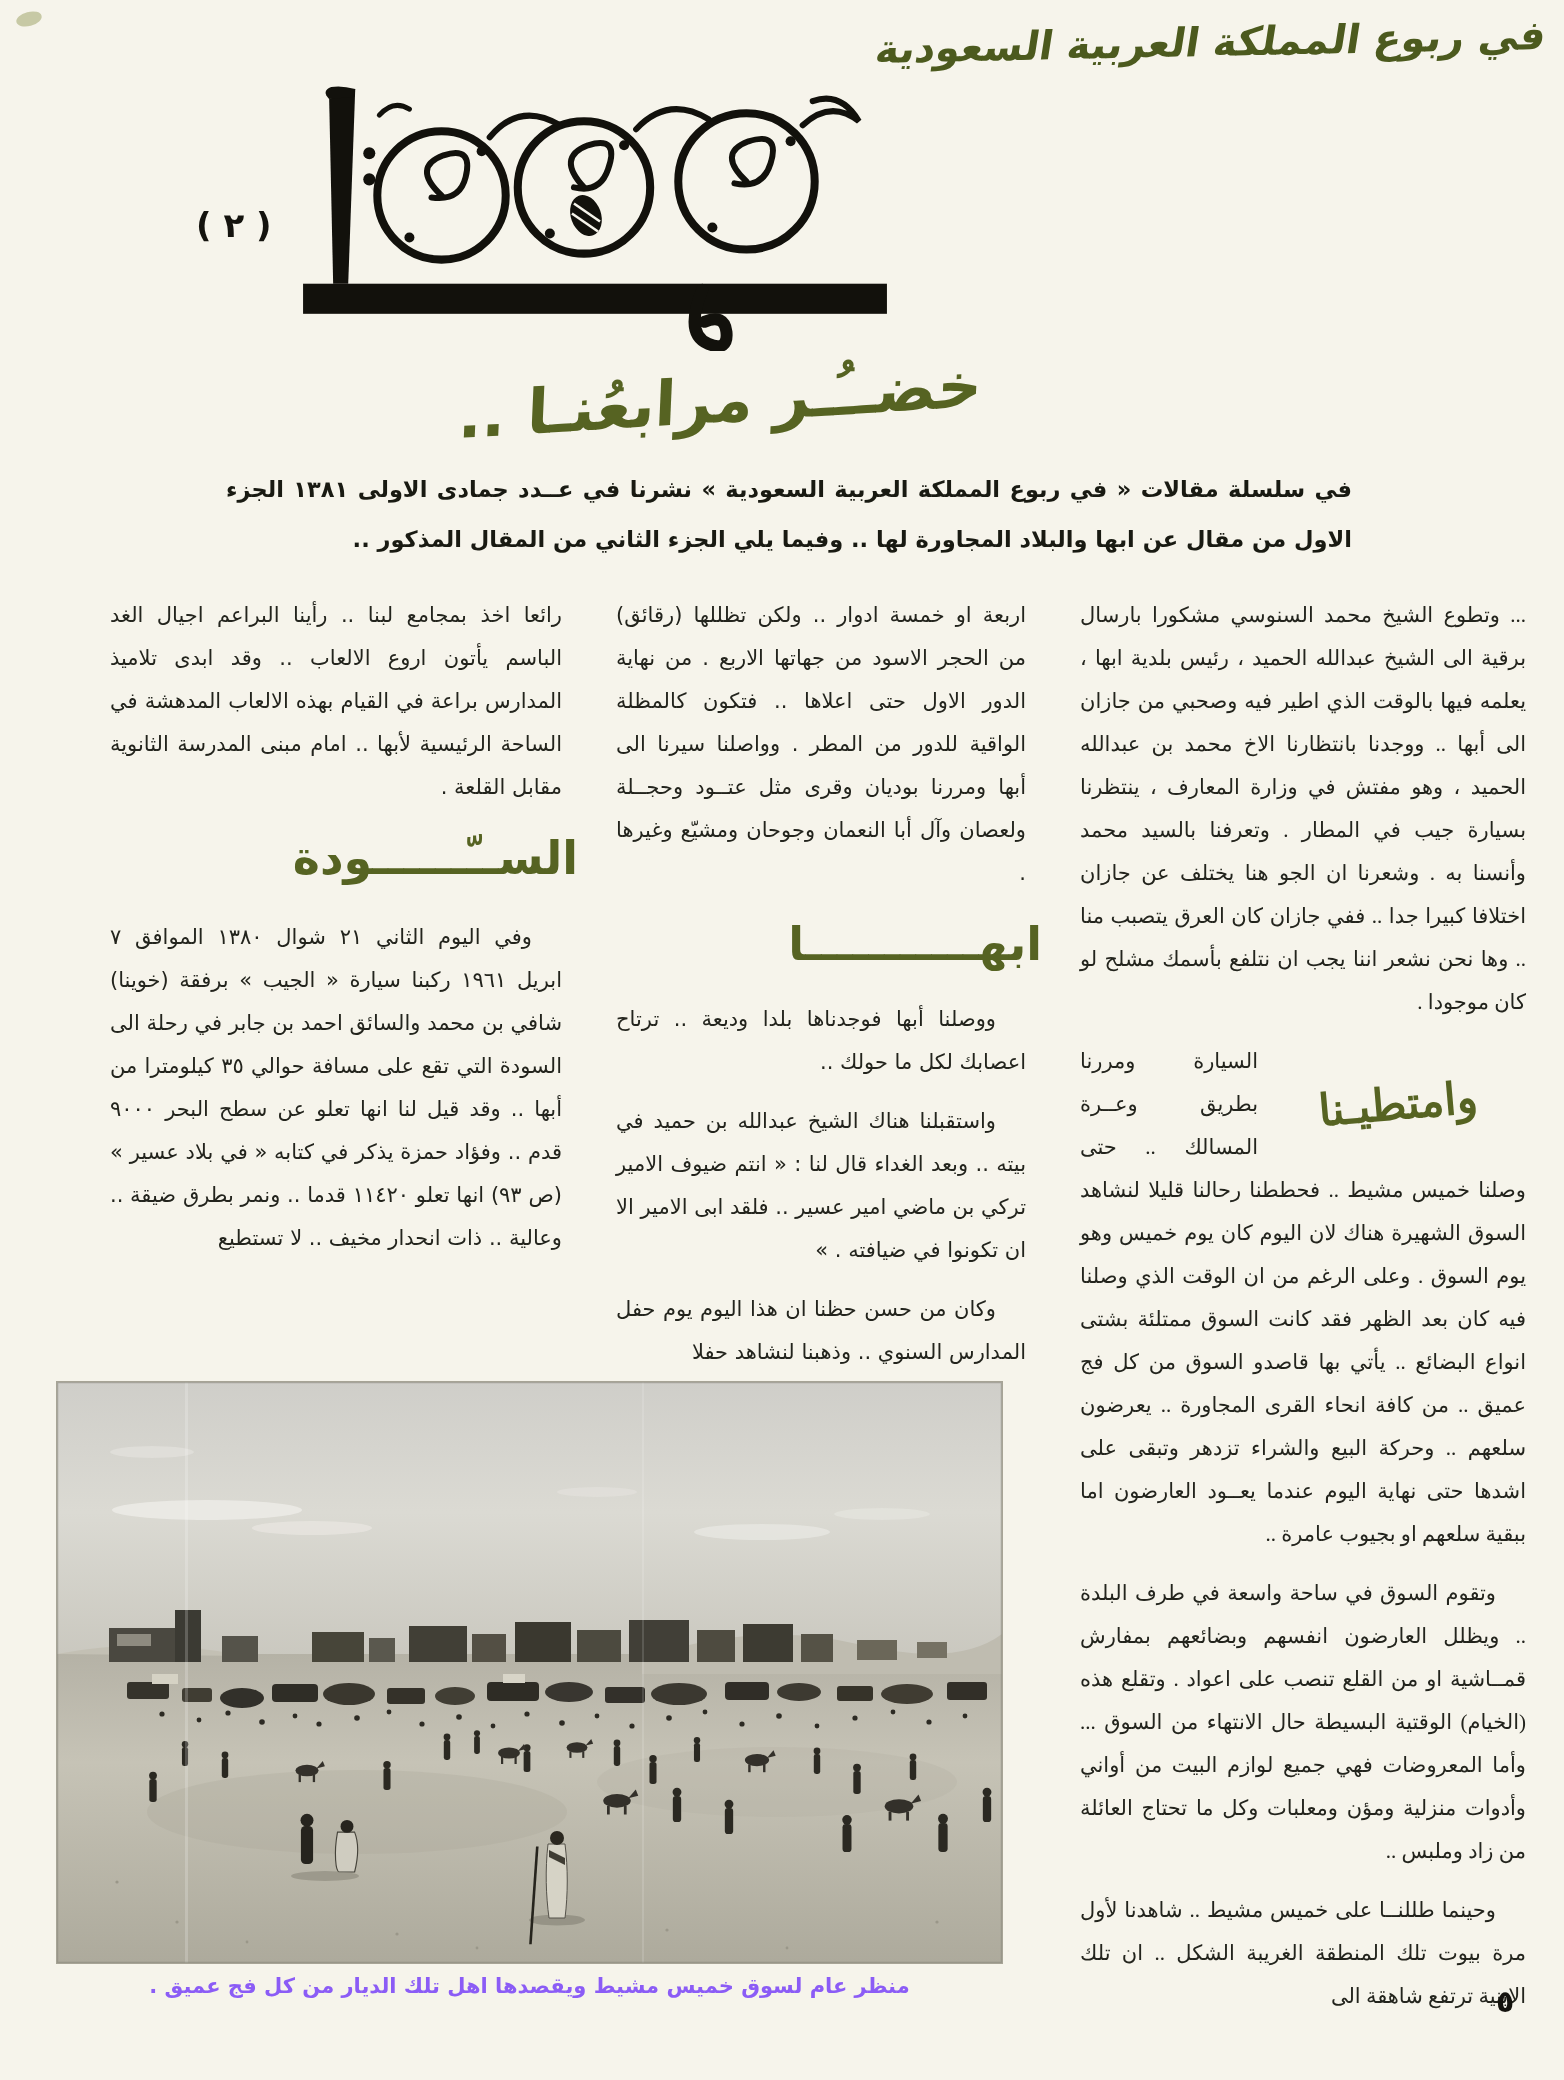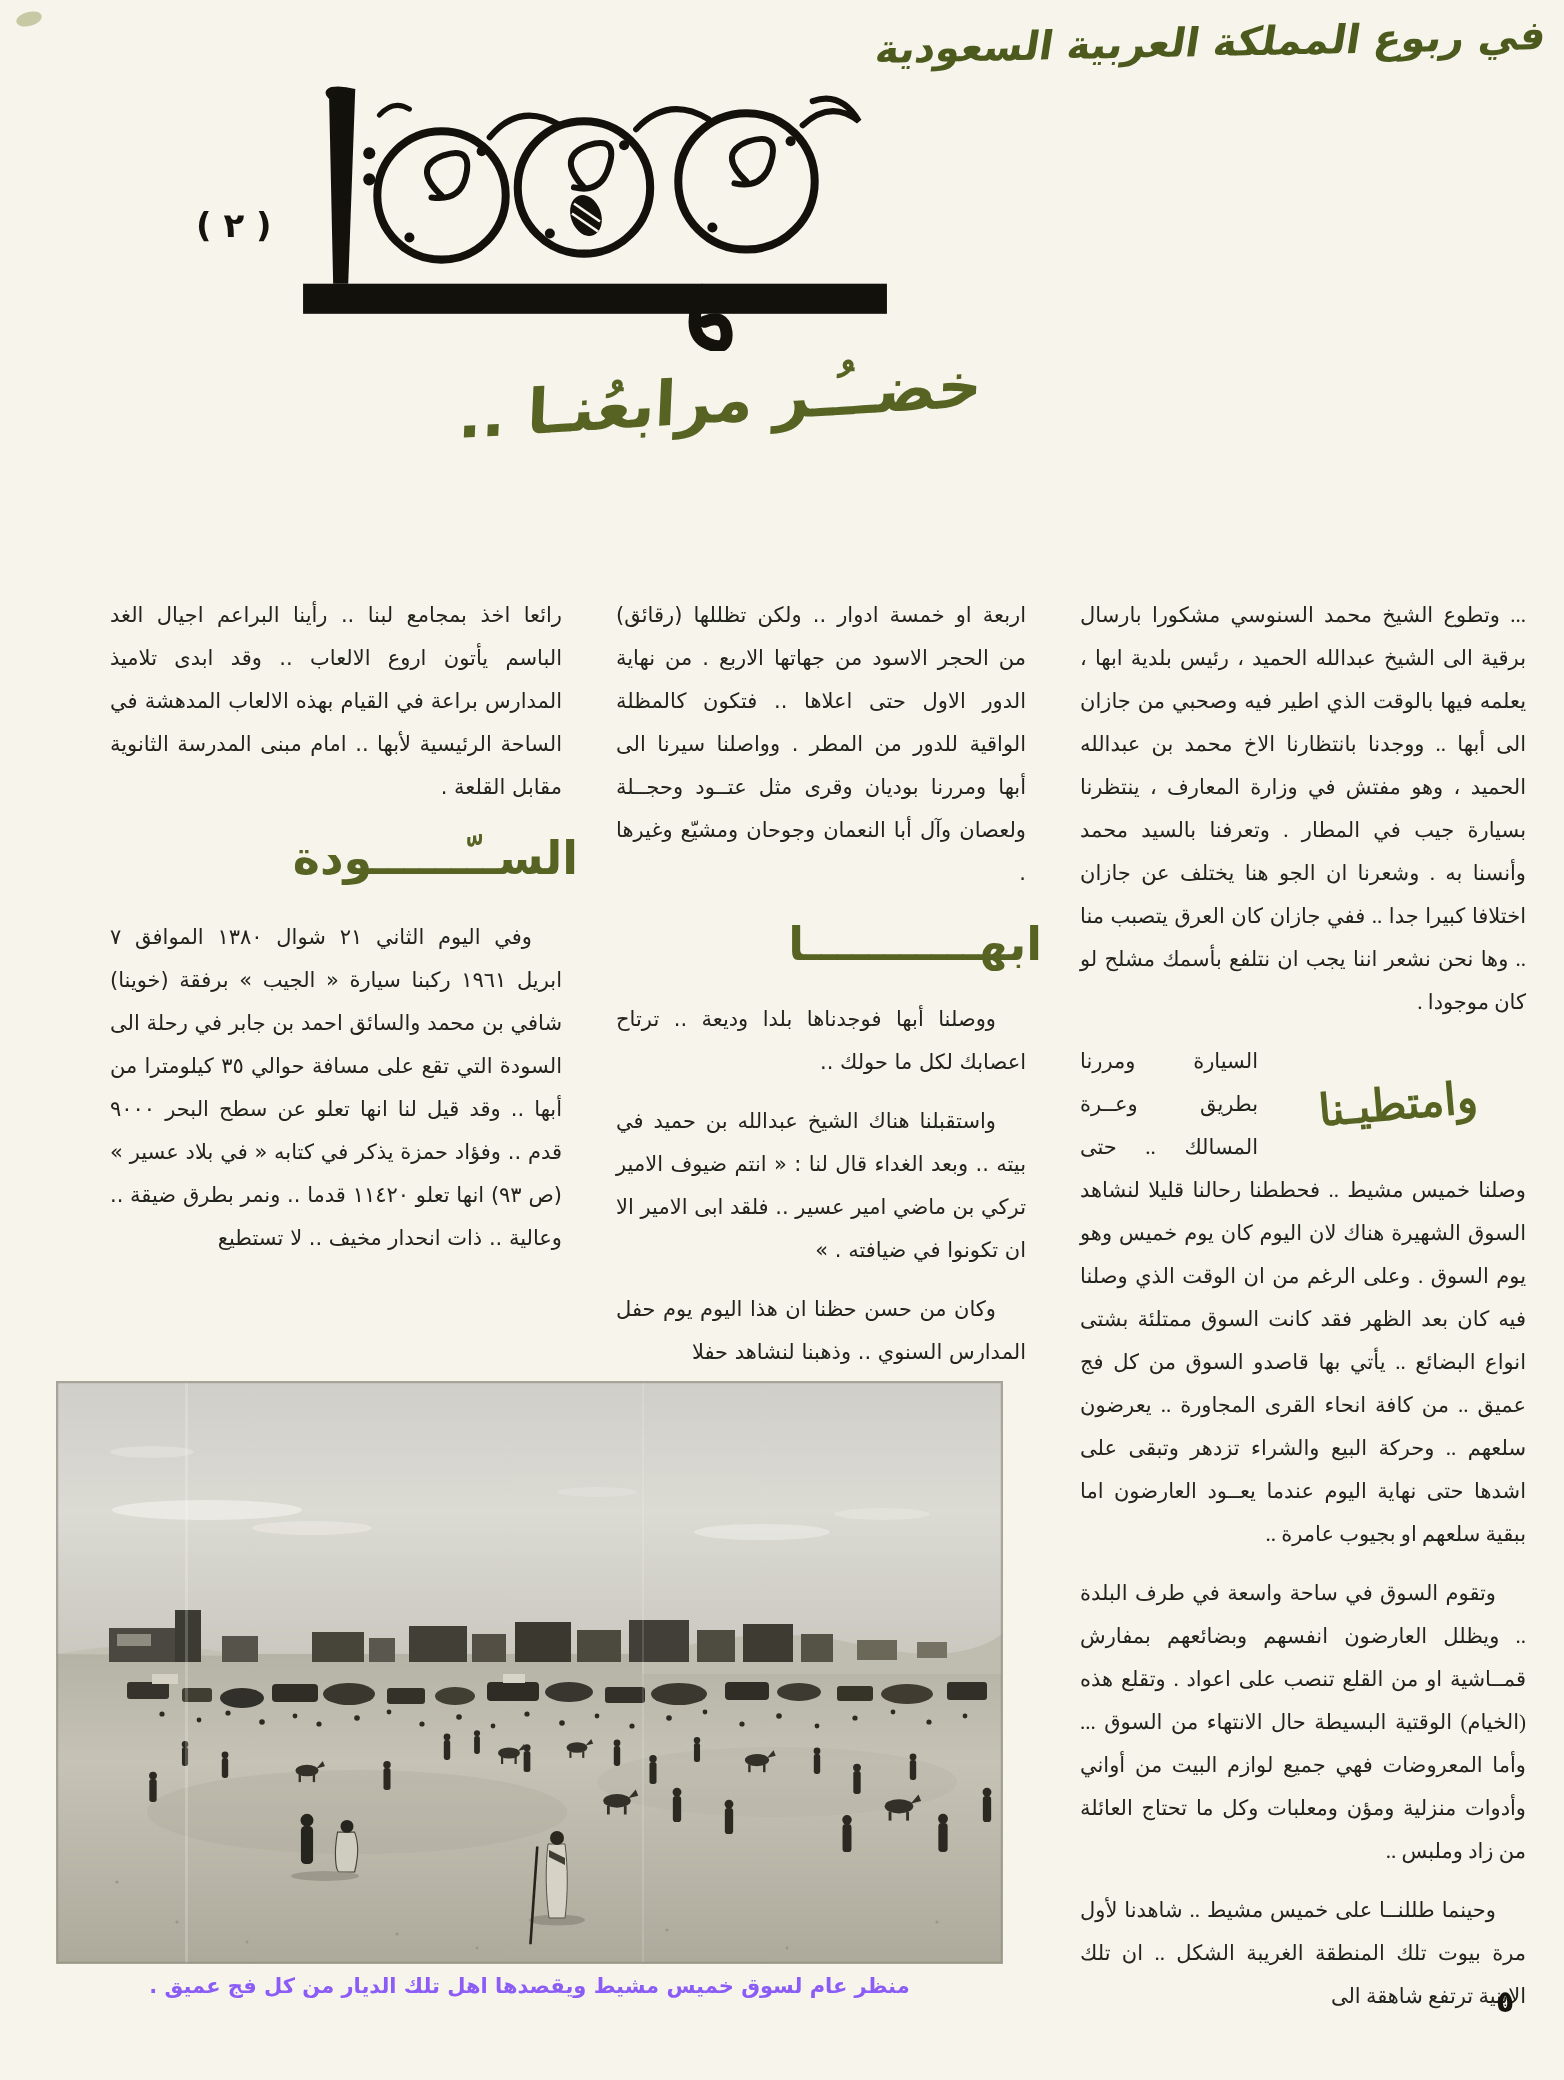--- a/index.html
+++ b/index.html
@@ -111,20 +111,21 @@
       <g stroke="#f6f4eb" stroke-width="2.5">
         <line x1="290" y1="118" x2="316" y2="136"></line>
         <line x1="288" y1="128" x2="314" y2="146"></line>
       </g>
     </svg>
   </div>
   <div class="title-num">( ٢ )</div>
 
   <div class="subtitle">خضــُـر مرابعُنـا ..</div>
 
+  <div class="intro">في سلسلة مقالات « في ربوع المملكة العربية السعودية » نشرنا في عــدد جمادى الاولى ١٣٨١ الجزء الاول من مقال عن ابها والبلاد المجاورة لها .. وفيما يلي الجزء الثاني من المقال المذكور ..</div>
 
   <div class="col col-right">
     <p>... وتطوع الشيخ محمد السنوسي مشكورا بارسال برقية الى الشيخ عبدالله الحميد ، رئيس بلدية ابها ، يعلمه فيها بالوقت الذي اطير فيه وصحبي من جازان الى أبها .. ووجدنا بانتظارنا الاخ محمد بن عبدالله الحميد ، وهو مفتش في وزارة المعارف ، ينتظرنا بسيارة جيب في المطار . وتعرفنا بالسيد محمد وأنسنا به . وشعرنا ان الجو هنا يختلف عن جازان اختلافا كبيرا جدا .. ففي جازان كان العرق يتصبب منا .. وها نحن نشعر اننا يجب ان نتلفع بأسمك مشلح لو كان موجودا .</p>
     <p>
       <span class="dropword">وامتطيـنا</span><span>السيارة ومررنا بطريق وعــرة المسالك .. حتى وصلنا خميس مشيط .. فحططنا رحالنا قليلا لنشاهد السوق الشهيرة هناك لان اليوم كان يوم خميس وهو يوم السوق . وعلى الرغم من ان الوقت الذي وصلنا فيه كان بعد الظهر فقد كانت السوق ممتلئة بشتى انواع البضائع .. يأتي بها قاصدو السوق من كل فج عميق .. من كافة انحاء القرى المجاورة .. يعرضون سلعهم .. وحركة البيع والشراء تزدهر وتبقى على اشدها حتى نهاية اليوم عندما يعــود العارضون اما ببقية سلعهم او بجيوب عامرة ..</span>
     </p>
     <p class="ind">وتقوم السوق في ساحة واسعة في طرف البلدة .. ويظلل العارضون انفسهم وبضائعهم بمفارش قمــاشية او من القلع تنصب على اعواد . وتقلع هذه (الخيام) الوقتية البسيطة حال الانتهاء من السوق ... وأما المعروضات فهي جميع لوازم البيت من أواني وأدوات منزلية ومؤن ومعلبات وكل ما تحتاج العائلة من زاد وملبس ..</p>
     <p class="ind">وحينما طللنــا على خميس مشيط .. شاهدنا لأول مرة بيوت تلك المنطقة الغريبة الشكل .. ان تلك الابنية ترتفع شاهقة الى</p>
   </div>
 

